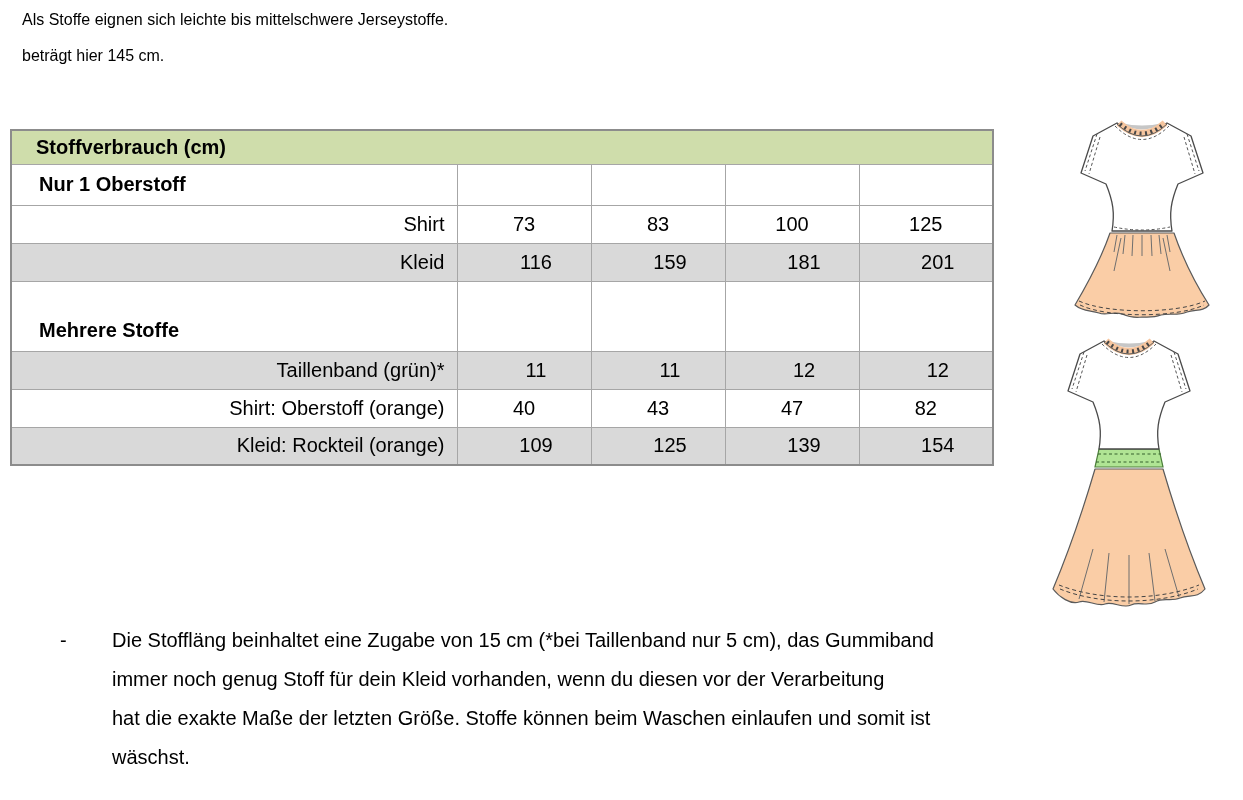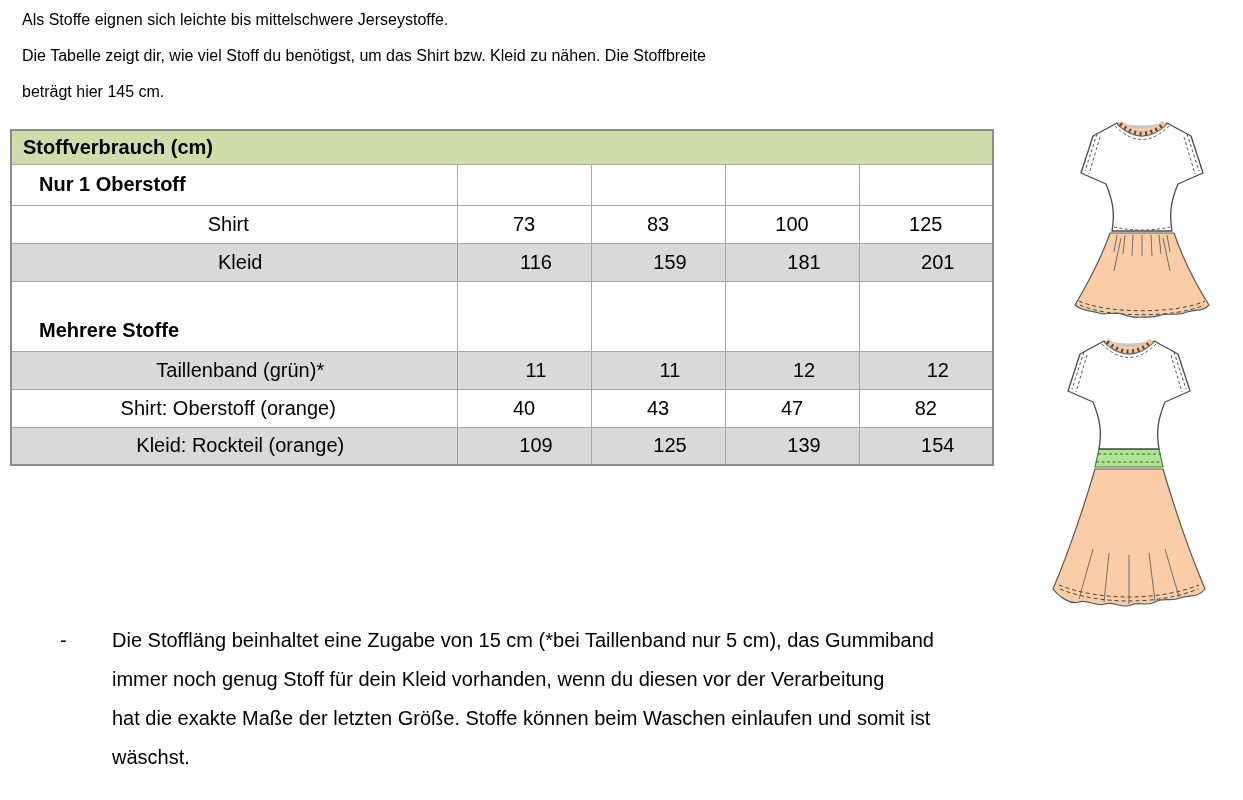--- a/index.html
+++ b/index.html
@@ -32,27 +32,27 @@
     font-size:20px;padding:0;overflow:hidden;white-space:nowrap;
   }
   td.corner{background:#ffffff;}
   td.size-col{
     background:var(--header-green);
     font-weight:700;text-align:center;height:74px;vertical-align:middle;
   }
   td.size-col span{display:block;line-height:31px;}
   tr.section td{
     background:var(--section-green);
-    font-weight:700;height:34px;padding-left:11px;text-align:left;
+    font-weight:700;height:34px;padding-left:24px;text-align:left;
   }
   tr.group td{height:41px;}
   tr.group td.label{font-weight:700;text-align:left;padding-left:27px;}
   tr.group.tall td{height:70px;vertical-align:bottom;padding-bottom:9px;}
   tr.data td{height:38px;text-align:center;vertical-align:middle;}
-  tr.data td.label{padding-right:12px;}
+  tr.data td.label{text-align:right;padding-right:12px;}
   tr.shaded td{background:var(--shaded-gray);padding-left:24px;}
 
   
   .note{position:absolute;left:22px;top:600px;font-size:20px;}
   .note-title{font-style:italic;font-size:21px;}
   .bullet{display:flex;margin-top:21px;}
   .bullet-dash{margin-left:38px;width:16px;flex:none;line-height:39px;}
   .bullet-lines{margin-left:36px;}
   .bullet-lines div{line-height:39px;white-space:nowrap;}
   .fig-shirt{position:absolute;left:1056px;top:113px;}
@@ -67,21 +67,20 @@
   .neck-ladder{stroke:#474747;stroke-width:4;fill:none;stroke-dasharray:2 3.5;}
   .neck-edge{stroke:#5a5a5a;stroke-width:1;fill:none;}
   .waistband{fill:var(--band-green);stroke:#4c7f3a;stroke-width:1.2;}
   .band-stitch{stroke:#35602c;stroke-width:1;fill:none;stroke-dasharray:3 2.5;}
 </style>
 </head>
 <body>
 
 <div class="intro">
   <div>Als Stoffe eignen sich leichte bis mittelschwere Jerseystoffe.</div>
-  <div>Die Tabelle zeigt dir, wie viel Stoff du benötigst, um das Shirt bzw. Kleid zu nähen. Die Stoffbreite</div>
   <div>beträgt hier 145 cm.</div>
 </div>
 
 <table class="fabric">
   <colgroup>
     <col style="width:446px">
       <col style="width:134px">
       <col style="width:134px">
       <col style="width:134px">
       <col style="width:134px">

